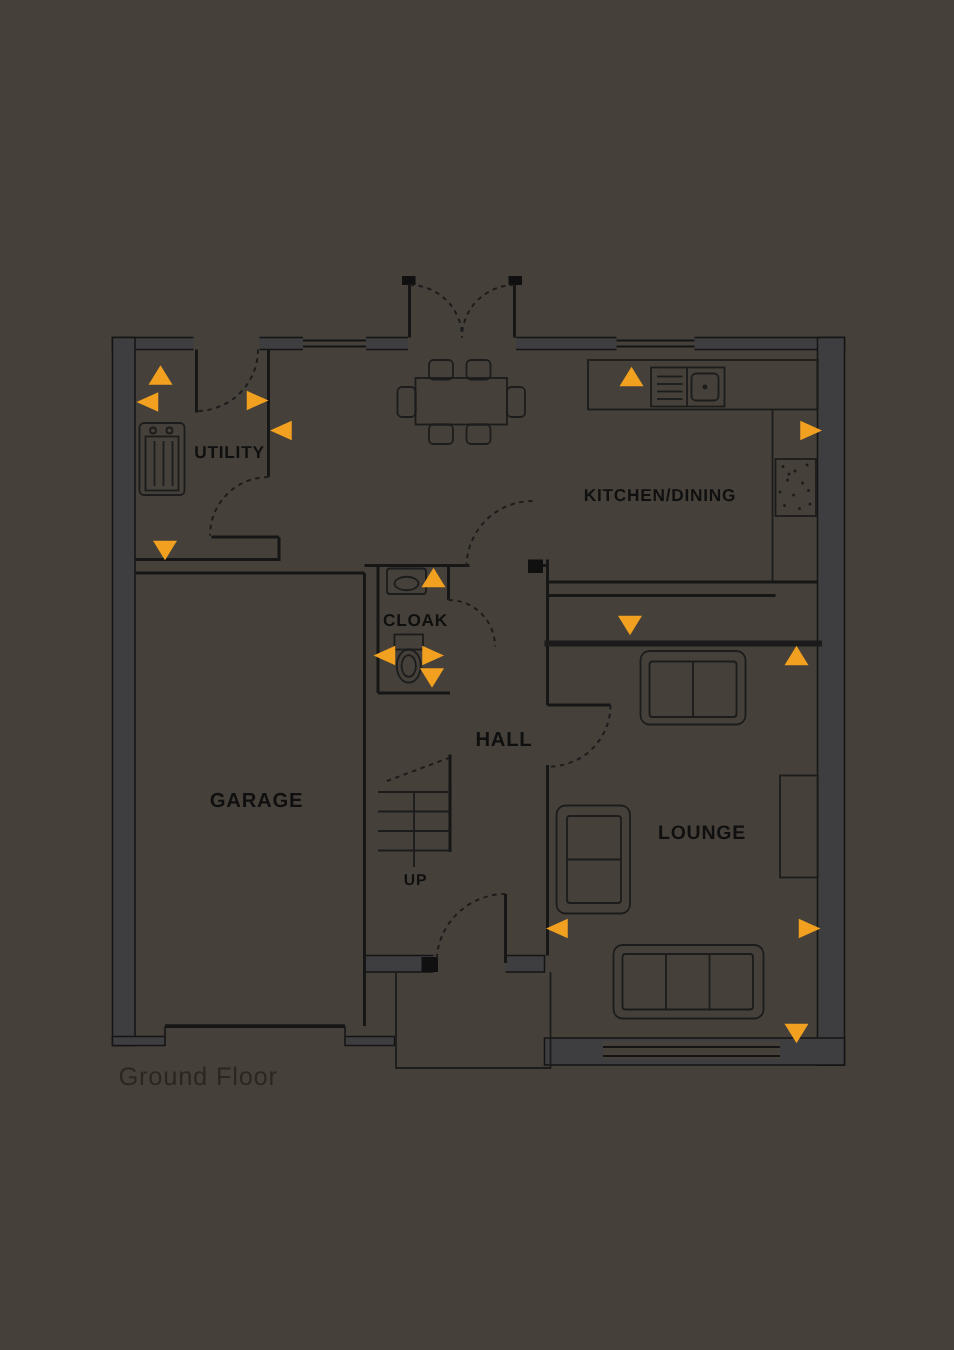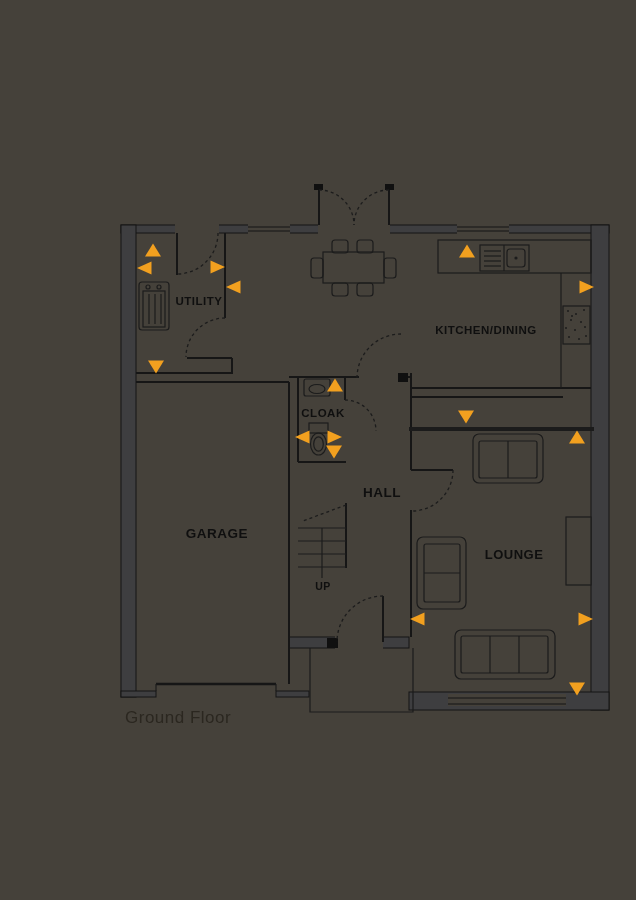--- a/index.html
+++ b/index.html
@@ -1,17 +1,17 @@
 <!DOCTYPE html>
 <html><head>
 <meta charset="utf-8">
 <style>
   html,body{margin:0;padding:0;background:#45413a;}
   .stage{position:relative;width:584px;height:900px;background:#45413a;overflow:hidden;
-         font-family:"Liberation Sans", sans-serif;padding-left:46px;}
+         font-family:"Liberation Sans", sans-serif;}
   svg{display:block;}
   text{font-family:"Liberation Sans", sans-serif;}
   .room-label{font-weight:bold;fill:#0f0f0f;letter-spacing:.5px;}
   .lbl-sm{font-size:11.5px;}
   .lbl-md{font-size:13px;}
   .lbl-lg{font-size:13.5px;}
   .lbl-up{font-size:10.5px;}
   .floor-title{font-size:17px;fill:#2b2720;letter-spacing:.5px;}
   .wallband{fill:#3e3e40;stroke:#151515;stroke-width:1;}
   .opening{fill:#45413a;stroke:none;}

